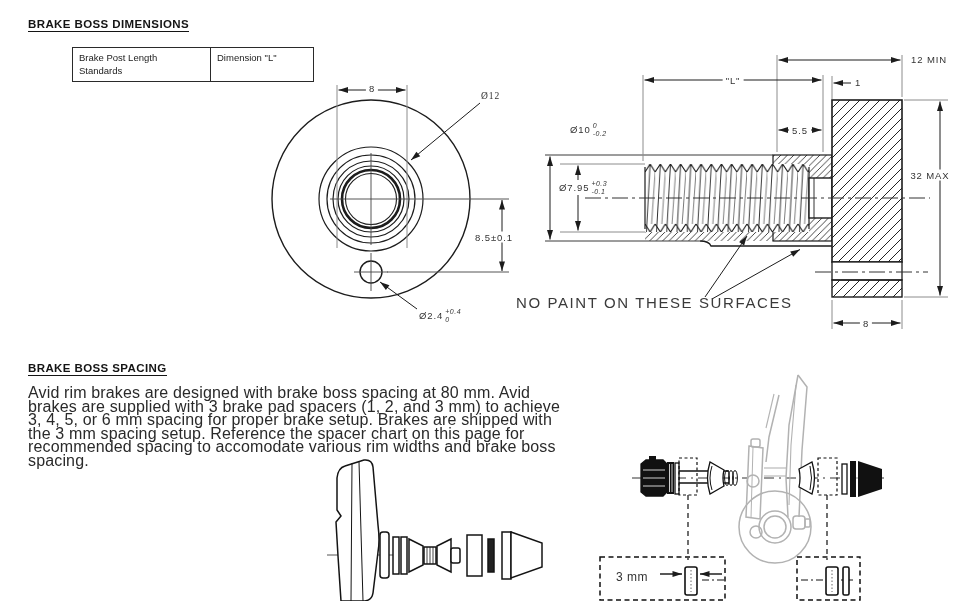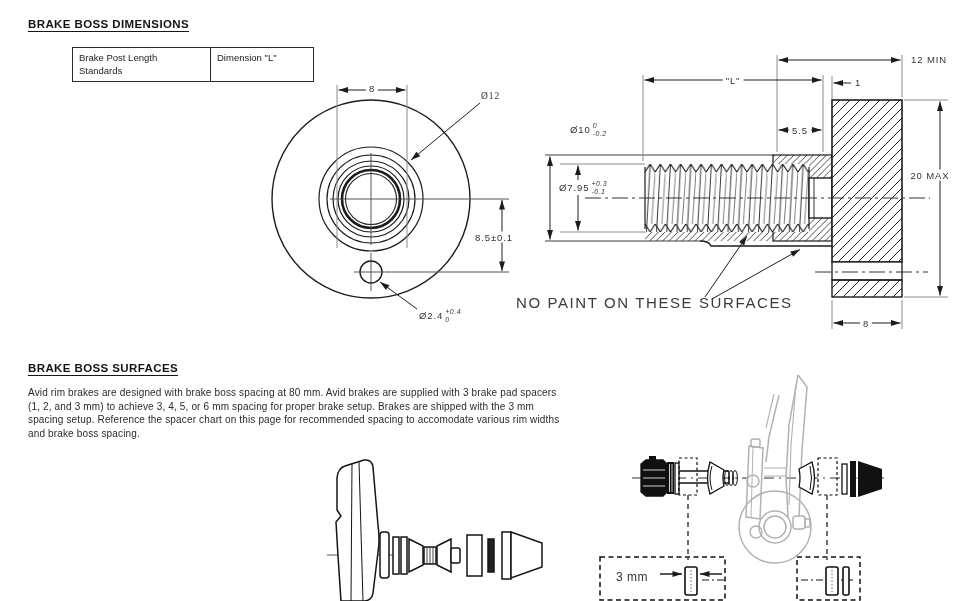--- a/index.html
+++ b/index.html
@@ -7,21 +7,21 @@
         font-family:"Liberation Sans",sans-serif;color:#1c1c1c;}
   svg{position:absolute;left:0;top:0;}
   .abs{position:absolute;}
   .sec-title{font-size:11.5px;font-weight:bold;letter-spacing:.4px;color:#141414;
              border-bottom:1.5px solid #141414;padding-bottom:1px;}
   table.spec{border-collapse:collapse;font-size:9.5px;line-height:12.5px;color:#222;margin-left:44px;}
   table.spec td,table.spec th{border:1px solid #2a2a2a;padding:4px 6px;text-align:left;
              font-weight:normal;vertical-align:top;white-space:pre-line;}
   table.spec{border:1.5px solid #2a2a2a;}
   .col-std{width:125px;} .col-len{width:90px;}
-  .para{font-size:10px;line-height:13.6px;letter-spacing:.15px;color:#2a2a2a;width:540px;}
+  .para{font-size:16px;line-height:13.6px;letter-spacing:.15px;color:#2a2a2a;width:540px;}
   .dim{font-size:9.5px;letter-spacing:.9px;color:#333;white-space:nowrap;z-index:3;}
   .ctr{transform:translate(-50%,-50%);}
   .bg{background:#fff;padding:0 3px;}
   .tolgrp{display:inline-flex;align-items:center;}
   .tol{display:inline-flex;flex-direction:column;font-size:7px;line-height:7.5px;
        letter-spacing:.5px;margin-left:2px;}
   .note{font-size:15px;letter-spacing:1.6px;color:#3a3a3a;}
 </style>
 </head>
 <body>
@@ -254,21 +254,21 @@
 <table class="spec abs" style="left:28px;top:47px;">
   <tbody>
         <tr>
     <th class="col-std">Brake Post Length
 Standards</th>
     <th class="col-len">Dimension "L"</th>
   </tr>
 </tbody>
     </table>
 
-<div class="abs sec-title" style="left:28px;top:362px;">BRAKE BOSS SURFACES</div>
+<div class="abs sec-title" style="left:28px;top:362px;">BRAKE BOSS SPACING</div>
 
 <div class="abs para" style="left:28px;top:386px;">Avid rim brakes are designed with brake boss spacing at 80 mm. Avid brakes are supplied with 3 brake pad spacers (1, 2, and 3 mm) to achieve 3, 4, 5, or 6 mm spacing for proper brake setup. Brakes are shipped with the 3 mm spacing setup. Reference the spacer chart on this page for recommended spacing to accomodate various rim widths and brake boss spacing.</div>
 
 <div class="abs dim ctr bg" style="left:372px;top:88px;">8</div>
 <div class="abs dim" style="left:481px;top:91px;font-family:Liberation Serif, serif;">Ø12</div>
 <div class="abs dim ctr bg" style="left:494px;top:237px;">8.5±0.1</div>
 <div class="abs dim tolgrp" style="left:419px;top:308px;align-items:center;">
   <span>Ø2.4</span>
   <span class="tol">
     <i>+0.4</i>
@@ -287,19 +287,19 @@
     <i>-0.2</i>
   </span>
 </div>
 <div class="abs dim tolgrp bg" style="left:556px;top:180px;">
   <span>Ø7.95</span>
   <span class="tol">
     <i>+0.3</i>
     <i>-0.1</i>
   </span>
 </div>
-<div class="abs dim ctr bg" style="left:930px;top:175px;">20 MAX</div>
+<div class="abs dim ctr bg" style="left:930px;top:175px;">32 MAX</div>
 <div class="abs dim ctr bg" style="left:866px;top:323px;">8</div>
 <div class="abs note" style="left:516px;top:294px;">NO PAINT ON THESE SURFACES</div>
 
 <div class="abs dim" style="left:616px;top:570px;letter-spacing:.5px;font-size:12px;">3 mm</div>
 
 </div>
 
 </body></html>

